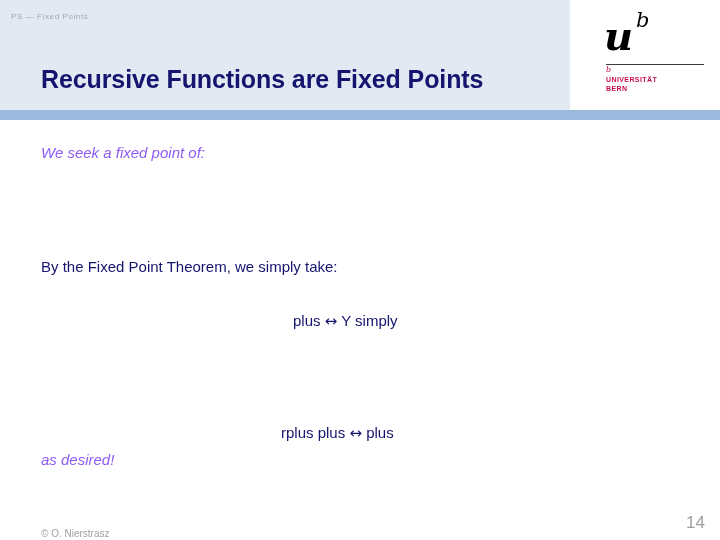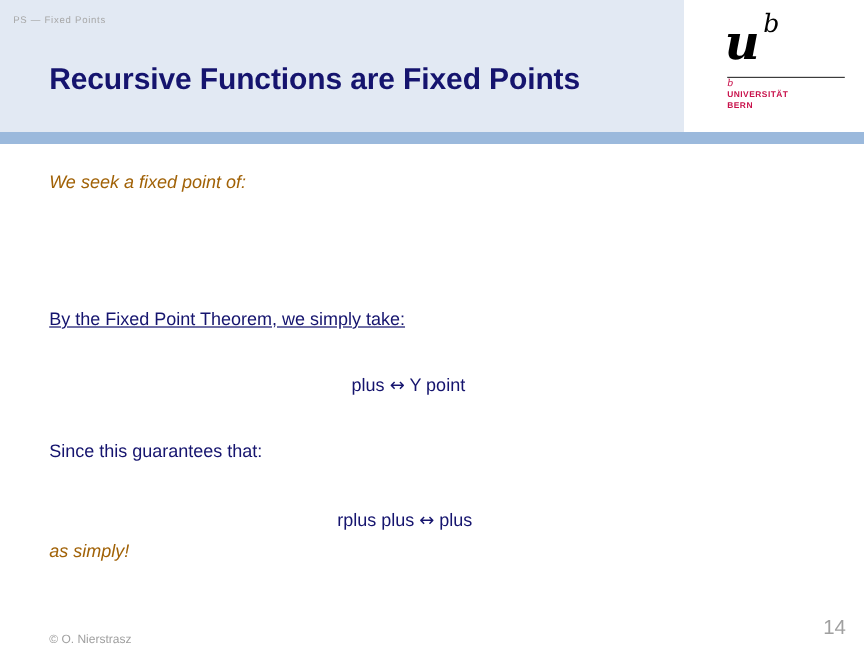--- a/index.html
+++ b/index.html
@@ -52,21 +52,21 @@
     left: 11px;
     top: 12px;
     font-size: 8px;
     letter-spacing: 0.6px;
     color: #a8a8a8;
     white-space: nowrap;
   }
   .slide-title {
     position: absolute;
     left: 41px;
-    top: 52px;
+    top: 65px;
     font-size: 25px;
     font-weight: bold;
     color: #15146e;
     white-space: nowrap;
     letter-spacing: -0.1px;
   }
 
   
   .logo {
     position: absolute;
@@ -135,39 +135,39 @@
     width: 720px;
     height: 380px;
   }
   .line {
     position: absolute;
     white-space: nowrap;
   }
   .prose {
     font-size: 15px;
     font-style: italic;
-    color: #a16207;
+    color: #8b5cf6;
     text-align: right;
   }
   .code {
     font-size: 15px;
     color: #15146e;
   }
   .sym {
     font-family: "DejaVu Sans", sans-serif;
   }
   .lam {
     font-family: "DejaVu Serif", serif;
     font-style: italic;
     font-size: 16px;
   }
 
   .l-seek   { left: 41px;  top: 24px;  }
   .l-rplus  { left: 155px; top: 84px;  }
-  .l-bythe  { left: 41px;  top: 138px; text-decoration: underline; }
+  .l-bythe  { left: 41px;  top: 138px; }
   .l-plusy  { left: 293px; top: 192px; }
   .l-since  { left: 41px;  top: 248px; }
   .l-rpp    { left: 281px; top: 304px; text-align: center; }
   .l-desire { left: 41px;  top: 331px; }
 
   
   .footer-copy {
     position: absolute;
     left: 41px;
     top: 513px;
@@ -209,29 +209,28 @@
 <div class="body-area">
 
   <div class="line prose l-seek">We seek a fixed point of:</div>
 
 
   <div class="line code l-bythe">By the Fixed Point Theorem, we simply take:</div>
 
   <div class="line code l-plusy">
     <span>plus</span>
     <span class="sym">↔</span>
-    <span>Y point</span>
+    <span>Y simply</span>
   </div>
 
-  <div class="line code l-since">Since this guarantees that:</div>
 
   <div class="line code l-rpp">
     <span>rplus plus</span>
     <span class="sym">↔</span>
     <span>plus</span>
   </div>
 
-  <div class="line prose l-desire">as simply!</div>
+  <div class="line prose l-desire">as desired!</div>
 
 </div>
 
 <div class="footer-copy">© O. Nierstrasz</div>
 <div class="footer-page">14</div>
 
 </body></html>

